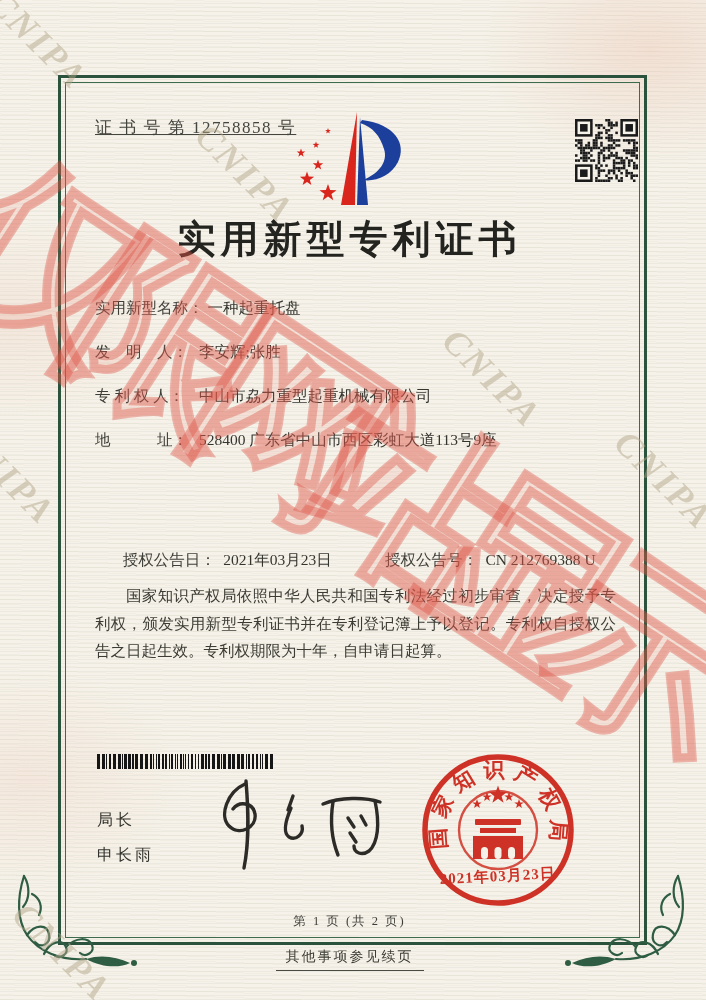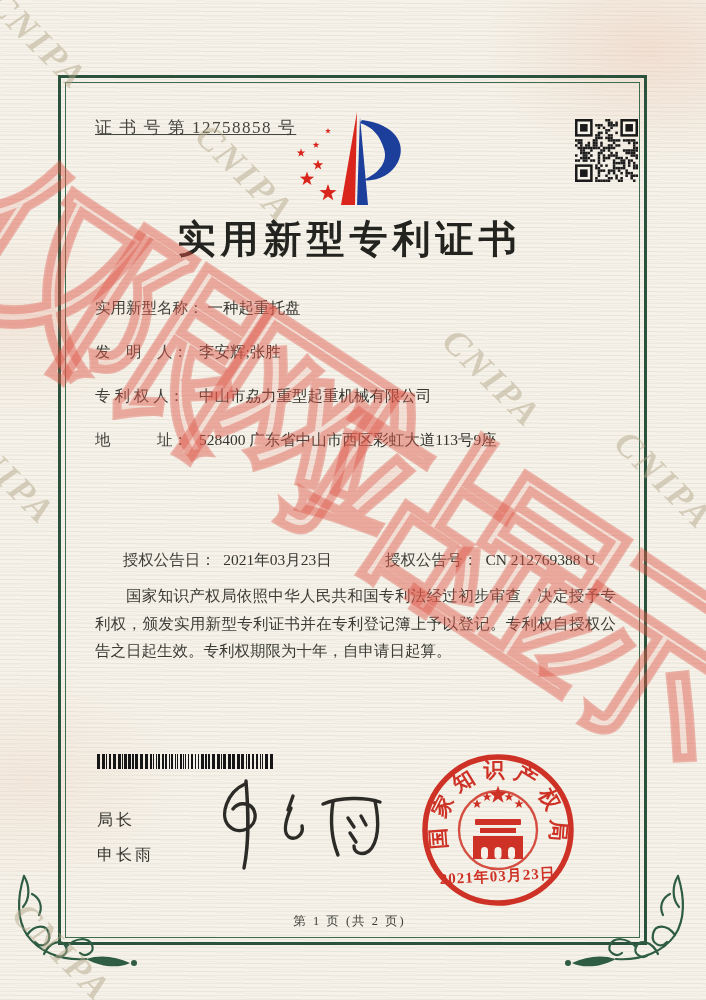--- a/index.html
+++ b/index.html
@@ -407,20 +407,23 @@
           <rect x="62" y="96" width="7" height="12" rx="3.5"></rect>
           <rect x="75.5" y="96" width="7" height="12" rx="3.5"></rect>
           <rect x="89" y="96" width="7" height="12" rx="3.5"></rect>
         </g>
       </g>
       <text x="79" y="130" text-anchor="middle" font-size="15" font-weight="bold" fill="#cc2418" letter-spacing="1" transform="rotate(-3 79 130)">2021年03月23日</text>
     </svg>
 
     <div class="page-info">第 1 页 (共 2 页)</div>
 
+    <div class="footer-note">
+      <span>其他事项参见续页</span>
+    </div>
   </div>
 
   <div class="wm-layer">
     <span class="wm-red" style="left:50px;top:265px">仅</span>
     <span class="wm-red" style="left:170px;top:344px">限</span>
     <span class="wm-red" style="left:290px;top:423px">网</span>
     <span class="wm-red" style="left:410px;top:502px">站</span>
     <span class="wm-red" style="left:530px;top:581px">显</span>
     <span class="wm-red" style="left:650px;top:660px">示</span>
     <span class="wm-gray" style="left:38px;top:40px">CNIPA</span>

